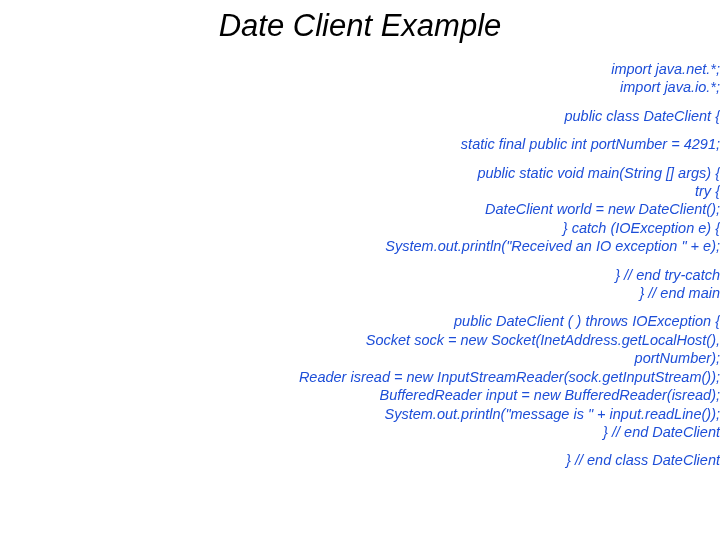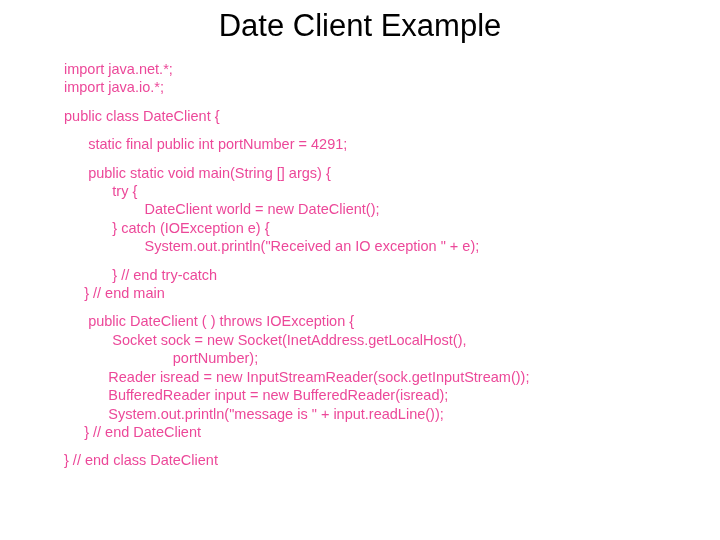--- a/index.html
+++ b/index.html
@@ -13,20 +13,21 @@
     font-family: "Liberation Sans", sans-serif;
     color: #000000;
     overflow: hidden;
     position: relative;
   }
   #slide {
     position: relative;
     width: 720px;
     height: 540px;
     background: #ffffff;
+    font-style: italic;
   }
   #slide-title {
     position: absolute;
     left: 0;
     top: 8px;
     width: 720px;
     text-align: center;
     font-size: 31px;
     line-height: 36px;
     font-weight: normal;
@@ -35,21 +36,22 @@
     white-space: pre;
   }
   #code-block {
     position: absolute;
     left: 64px;
     top: 60px;
     width: 656px;
     font-size: 14.5px;
     line-height: 18.4px;
     white-space: pre;
-    color: #ec4899;
+    color: #1d4ed8;
+    text-align: right;
   }
   .code-line {
     white-space: pre;
     min-height: 18.4px;
     font-size: 14.5px;
     line-height: 18.4px;
   }
   .blank {
     height: 10px;
     min-height: 10px;

